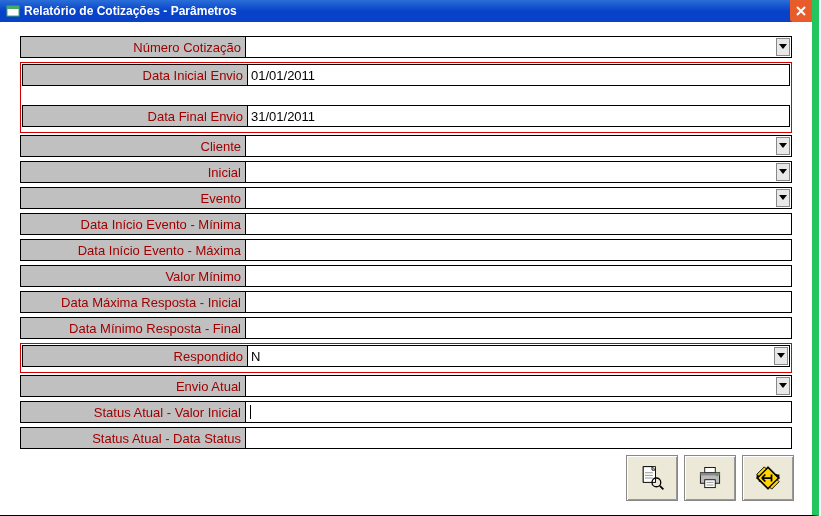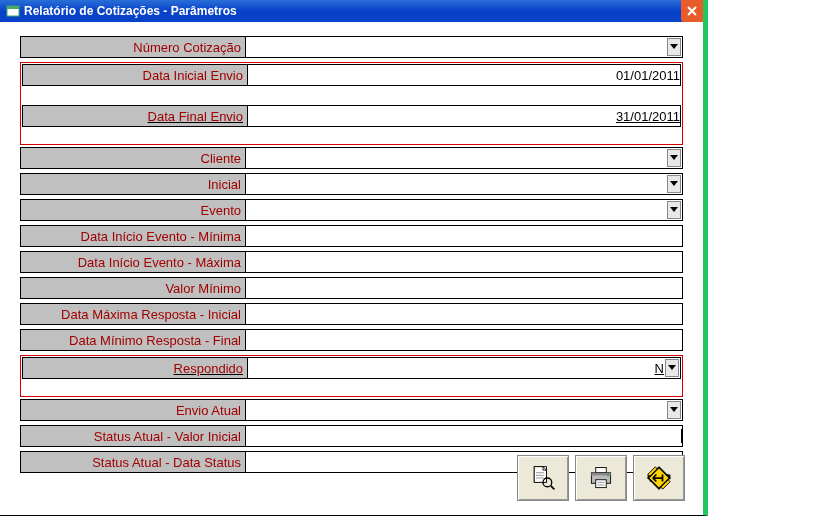--- a/index.html
+++ b/index.html
@@ -3,26 +3,26 @@
 <meta charset="utf-8">
 <style>
   html, body {
     margin: 0;
     padding: 0;
     font-family: Tahoma, Arial, sans-serif;
     font-size: 12px;
     background: #ffffff;
   }
   .window {
-    width: 708px;
+    width: 819px;
     height: 516px;
     background: #ffffff;
     position: relative;
     box-sizing: border-box;
-    border-right: 5px solid #22c55e;
+    border-right: 7px solid #22c55e;
     border-bottom: 1px solid #000;
   }
   .titlebar {
     height: 22px;
     background: linear-gradient(to bottom, #2a6fd8 0%, #0842c9 50%, #0842c9 100%);
     color: #ffffff;
     display: flex;
     align-items: center;
     padding: 0 6px;
     font-weight: bold;
@@ -62,22 +62,21 @@
   .row {
     display: flex;
     align-items: stretch;
     height: 22px;
     margin-bottom: 4px;
   }
   .highlight-group .row {
     margin-bottom: 19px;
   }
   .highlight-group .row:last-child {
-    margin-bottom: 16px;
-    text-decoration: underline;
+    margin-bottom: 4px;
   }
   .label-cell {
     width: 226px;
     background: #c0c0c0;
     border: 1px solid #000;
     display: flex;
     align-items: center;
     justify-content: flex-end;
     padding-right: 4px;
     color: #a00000;
@@ -88,21 +87,20 @@
     flex: 1;
     border: 1px solid #000;
     border-left: none;
     background: #ffffff;
     display: flex;
     align-items: center;
     padding-left: 3px;
     box-sizing: border-box;
     position: relative;
     font-size: 13px;
-    justify-content: flex-end;
   }
   .value-cell.has-dropdown {
     padding-right: 16px;
   }
   .dropdown-arrow {
     position: absolute;
     right: 1px;
     top: 1px;
     bottom: 1px;
     width: 14px;

